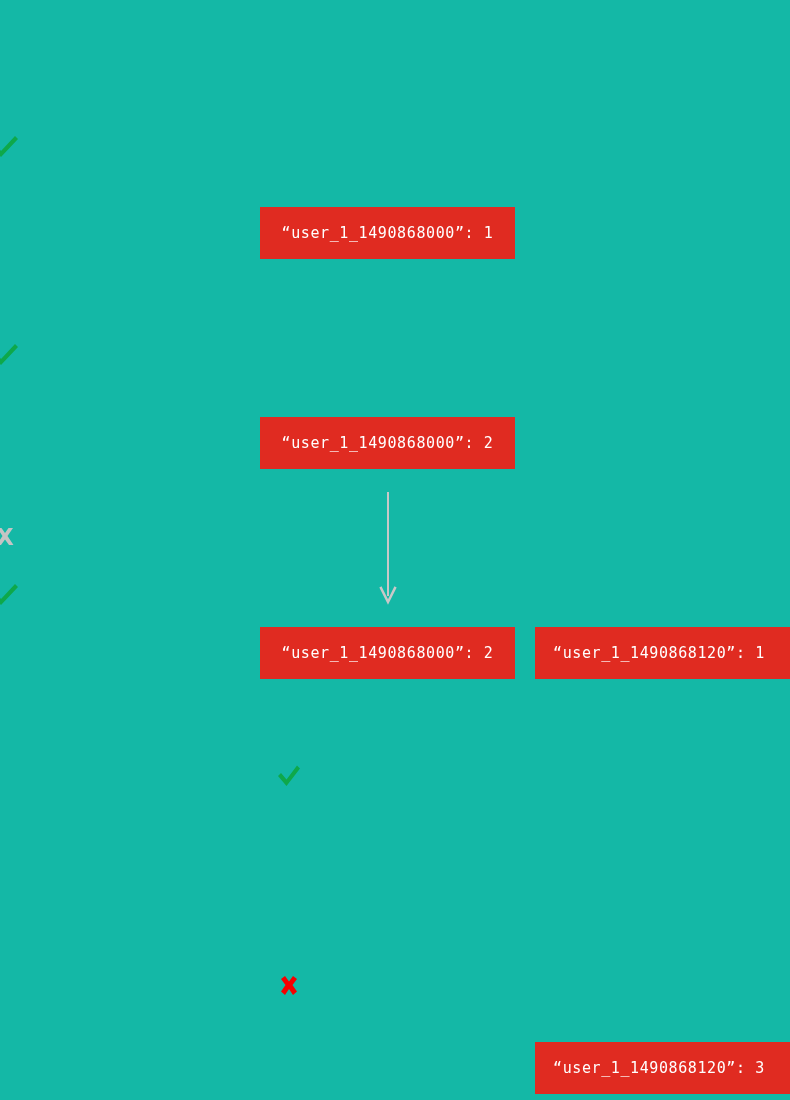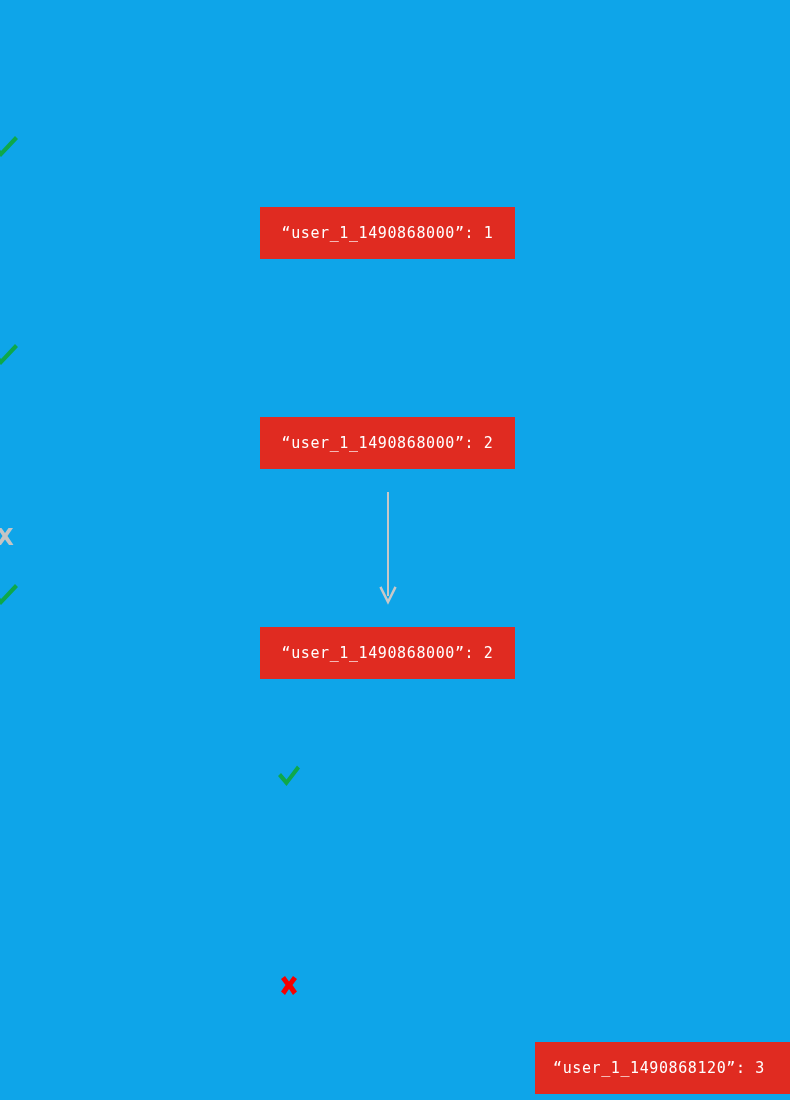--- a/index.html
+++ b/index.html
@@ -14,21 +14,21 @@
     overflow: hidden;
     font-family: "DejaVu Sans Mono", "Liberation Mono", monospace;
   }
 
   #canvas {
     position: absolute;
     left: 0;
     top: 0;
     width: 790px;
     height: 1100px;
-    background: #0ea5e9;
+    background: #14b8a6;
     overflow: hidden;
   }
 
   
   .kv-box {
     position: absolute;
     background: #e02b21;
     color: #ffffff;
     font-family: "DejaVu Sans Mono", "Liberation Mono", monospace;
     font-size: 15px;
@@ -135,17 +135,18 @@
       <path d="M3 96 L10 110 L17 96" fill="none" stroke="#c8c8c8" stroke-width="2.5" stroke-linecap="square"></path>
     </svg>
   </span>
 
   <div class="kv-box col-left box-a">“user_1_1490868000”: 1</div>
 
   <div class="kv-box col-left box-b">“user_1_1490868000”: 2</div>
 
   <div class="kv-box col-left box-c">“user_1_1490868000”: 2</div>
 
+  <div class="kv-box col-right box-d">“user_1_1490868120”: 1</div>
 
 
   <div class="kv-box col-right box-f">“user_1_1490868120”: 3</div>
 
 </div>
 
 </body></html>

